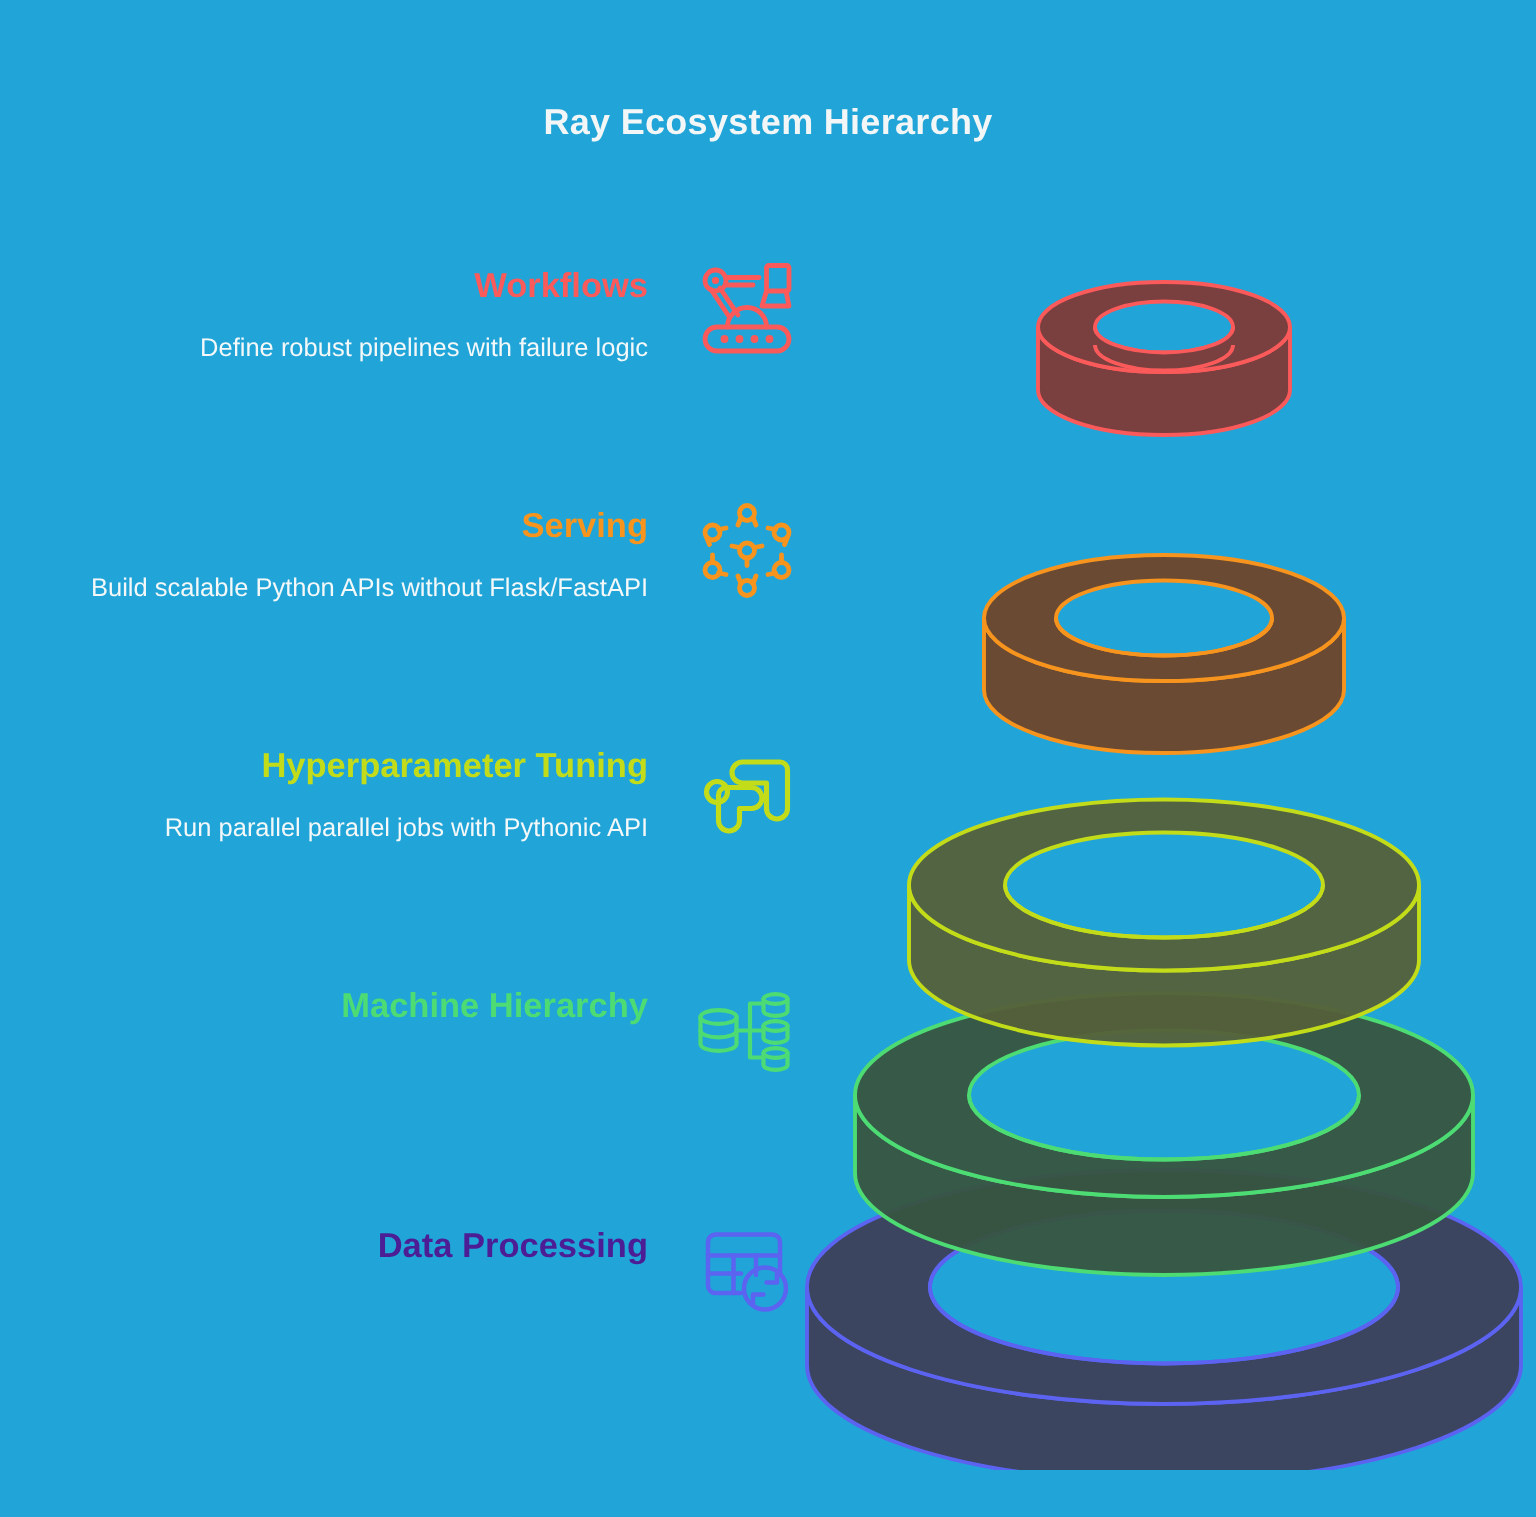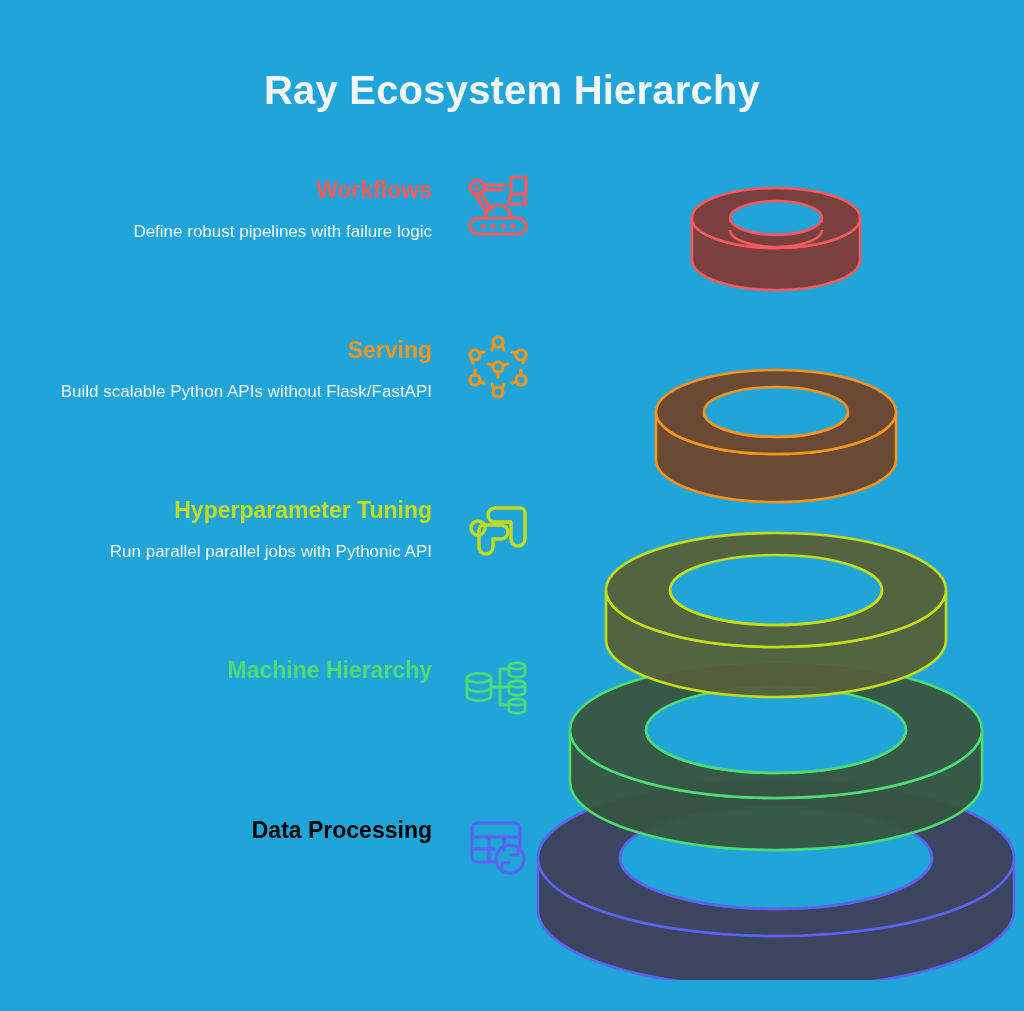--- a/index.html
+++ b/index.html
@@ -14,21 +14,21 @@
     width:1024px; height:1011px;
     background:#21a5d8;
   }
 
   
   #page-title {
     position:absolute;
     left:0; top:68px;
     width:1024px;
     text-align:center;
-    font-size:40px;
+    font-size:24px;
     font-weight:bold;
     color:#f2f6f7;
     letter-spacing:0.2px;
   }
 
   
   .layer-row {
     position:absolute;
     left:0;
     width:540px;
@@ -157,21 +157,21 @@
         <ellipse cx="55" cy="33" rx="8" ry="3.2"></ellipse>
         <path d="M47 33 v8 a8 3.2 0 0 0 16 0 v-8"></path>
         <ellipse cx="55" cy="51" rx="8" ry="3.2"></ellipse>
         <path d="M47 51 v8 a8 3.2 0 0 0 16 0 v-8"></path>
       </svg>
     </div>
   </div>
 
   <div class="layer-row" style="top:815px;">
     <div class="layer-text">
-      <div class="layer-title" style="color:#000000;padding-left:20px;">Data Processing</div>
+      <div class="layer-title" style="color:#4c1d95;padding-left:20px;">Data Processing</div>
     </div>
     <div class="layer-icon">
       <svg viewBox="0 0 72 72" fill="none" stroke="#5b63f0" stroke-width="3" stroke-linecap="round" stroke-linejoin="round">
         <path d="M10 17 a5 5 0 0 1 5 -5 h38 a5 5 0 0 1 5 5 v22"></path>
         <path d="M10 17 v29 a5 5 0 0 0 5 5 h17"></path>
         <path d="M10 26 h48"></path>
         <path d="M10 38 h22"></path>
         <path d="M27 26 v25"></path>
         <path d="M42 26 v13"></path>
         <circle cx="48" cy="48" r="14"></circle>

